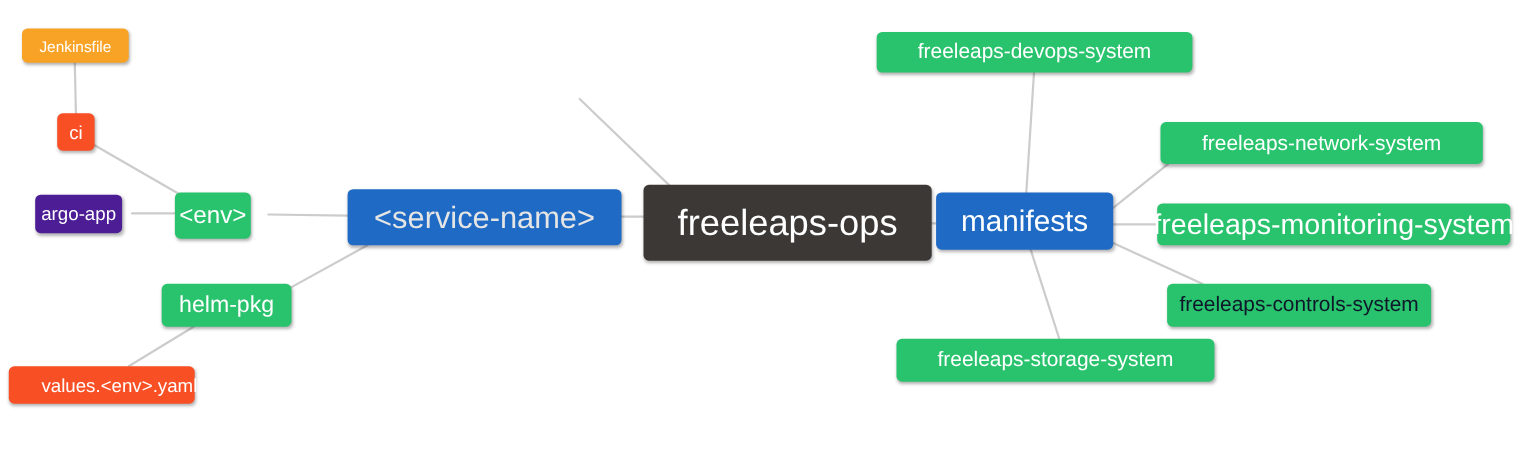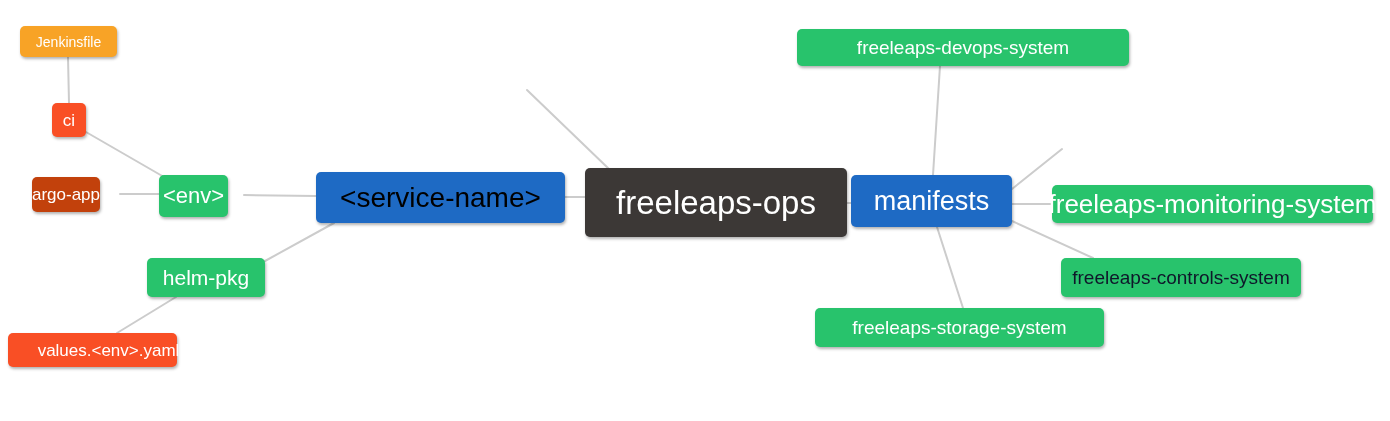--- a/index.html
+++ b/index.html
@@ -61,43 +61,46 @@
       <line x1="1012" y1="221" x2="1093" y2="258" stroke="#CCCCCC" stroke-width="2" stroke-linecap="round"></line>
       <line x1="937" y1="227" x2="963" y2="308" stroke="#CCCCCC" stroke-width="2" stroke-linecap="round"></line>
     </svg>
 
 <div class="node" style="left: 20px; top: 26px; width: 97px; height: 31px; background: rgb(248, 163, 38); font-size: 14px; color: rgb(255, 255, 255);">
       <span>Jenkinsfile</span>
     </div>
     <div class="node" style="left: 52px; top: 103px; width: 34px; height: 34px; background: rgb(249, 79, 37); font-size: 17px; color: rgb(255, 255, 255);">
       <span>ci</span>
     </div>
-    <div class="node" style="left: 32px; top: 177px; width: 68px; height: 35px; background: #c2410c; font-size: 17px; color: rgb(255, 255, 255);">
+    <div class="node" style="left: 32px; top: 177px; width: 79px; height: 35px; background: #4c1d95; font-size: 17px; color: rgb(255, 255, 255);">
       <span>argo-app</span>
     </div>
     <div class="node" style="left: 159px; top: 175px; width: 69px; height: 42px; background: rgb(40, 195, 108); font-size: 22px; color: rgb(255, 255, 255); text-align: right;">
       <span>&lt;env&gt;</span>
     </div>
     <div class="node" style="left: 147px; top: 258px; width: 118px; height: 39px; background: rgb(40, 195, 108); font-size: 21px; color: rgb(255, 255, 255);">
       <span>helm-pkg</span>
     </div>
     <div class="node" style="left: 8px; top: 333px; width: 169px; height: 34px; background: rgb(249, 79, 37); font-size: 17px; color: rgb(255, 255, 255); padding-left: 32px;">
       <span>values.&lt;env&gt;.yaml</span>
     </div>
-    <div class="node" style="left: 316px; top: 172px; width: 249px; height: 51px; background: rgb(30, 106, 196); font-size: 28px; color: #000000;">
+    <div class="node" style="left: 316px; top: 172px; width: 249px; height: 51px; background: rgb(30, 106, 196); font-size: 28px; color: #e5e5e5;">
       <span>&lt;service-name&gt;</span>
     </div>
     <div class="node" style="left: 585px; top: 168px; width: 262px; height: 69px; background: rgb(60, 56, 54); font-size: 33px; color: rgb(255, 255, 255);">
       <span>freeleaps-ops</span>
     </div>
     <div class="node" style="left: 851px; top: 175px; width: 161px; height: 52px; background: rgb(30, 106, 196); font-size: 27px; color: rgb(255, 255, 255);">
       <span>manifests</span>
     </div>
-    <div class="node" style="left: 797px; top: 29px; width: 332px; height: 37px; background: rgb(40, 195, 108); font-size: 19px; color: rgb(255, 255, 255);">
+    <div class="node" style="left: 797px; top: 29px; width: 287px; height: 37px; background: rgb(40, 195, 108); font-size: 19px; color: rgb(255, 255, 255);">
       <span>freeleaps-devops-system</span>
+    </div>
+    <div class="node" style="left: 1055px; top: 111px; width: 293px; height: 38px; background: rgb(40, 195, 108); font-size: 19px; color: rgb(255, 255, 255);">
+      <span>freeleaps-network-system</span>
     </div>
     <div class="node" style="left: 1052px; top: 185px; width: 321px; height: 38px; background: rgb(40, 195, 108); font-size: 26px; color: rgb(255, 255, 255);">
       <span>freeleaps-monitoring-system</span>
     </div>
     <div class="node" style="left: 1061px; top: 258px; width: 240px; height: 39px; background: rgb(40, 195, 108); font-size: 19px; color: #0f172a;">
       <span>freeleaps-controls-system</span>
     </div>
     <div class="node" style="left: 815px; top: 308px; width: 289px; height: 39px; background: rgb(40, 195, 108); font-size: 19px; color: rgb(255, 255, 255);">
       <span>freeleaps-storage-system</span>
     </div>

